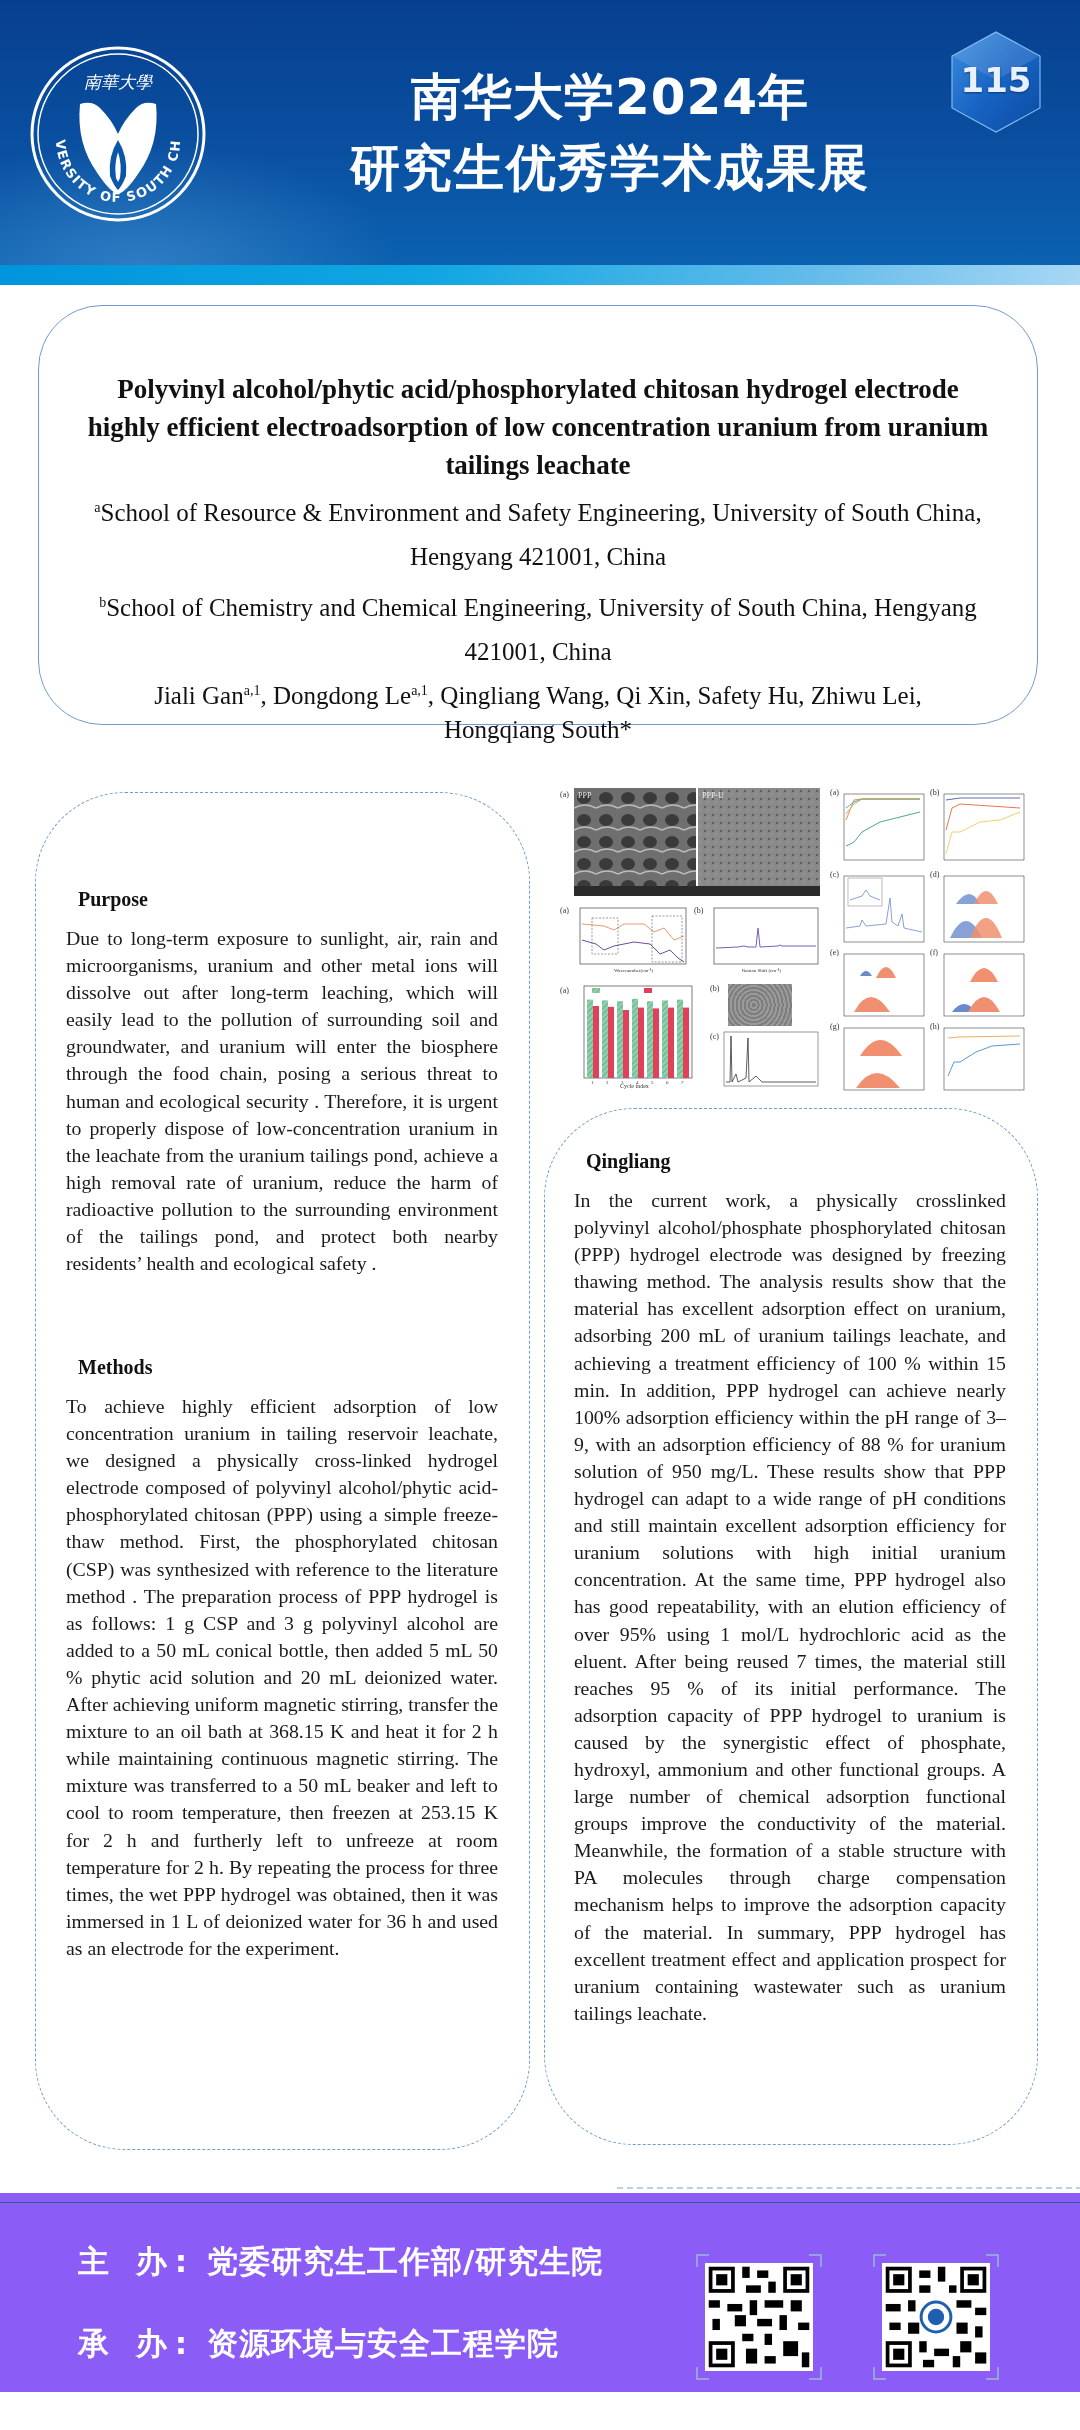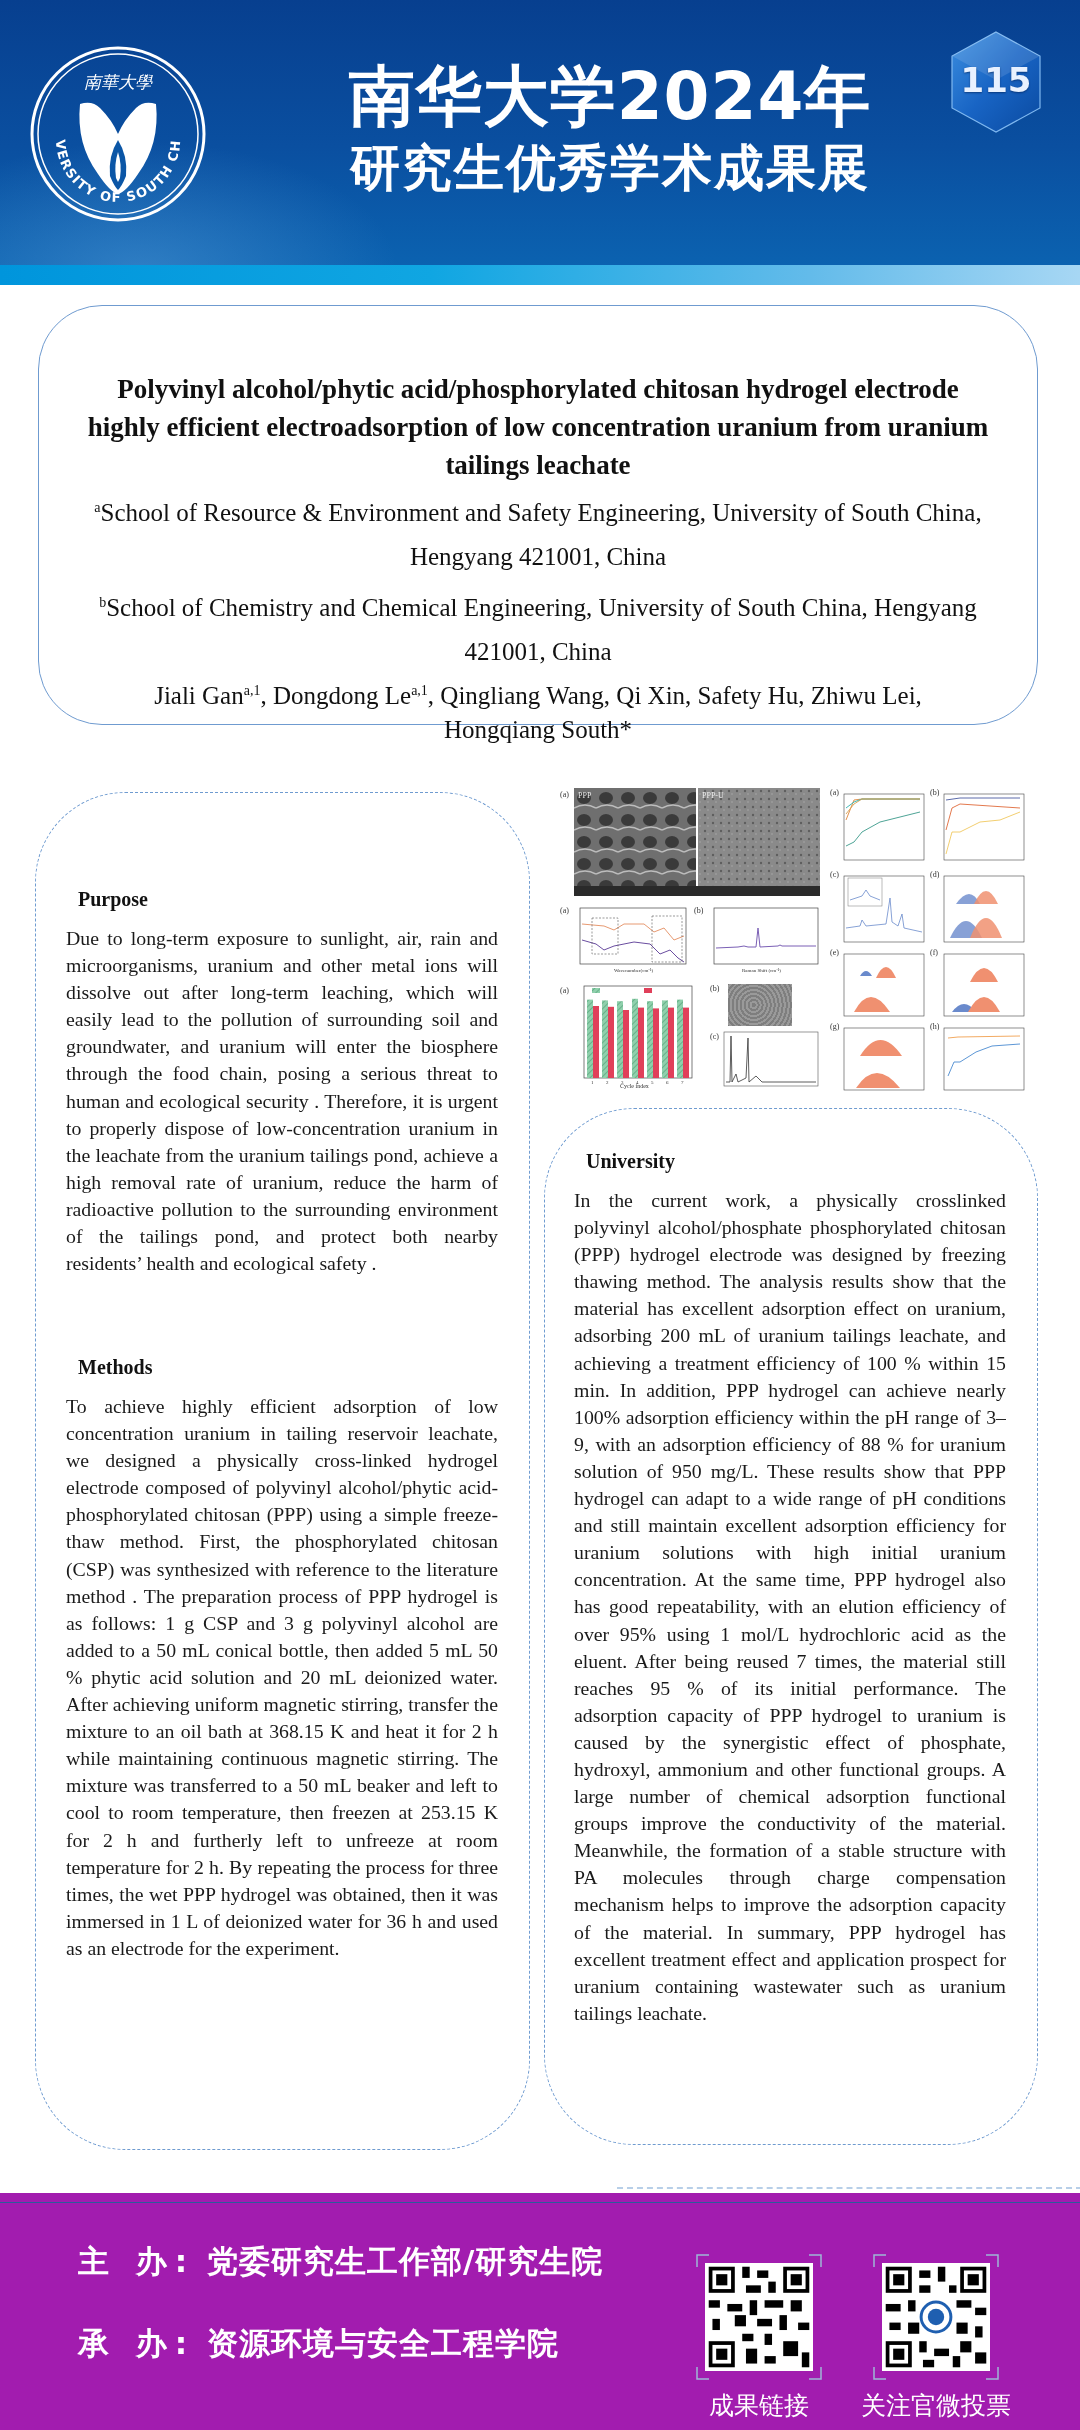--- a/index.html
+++ b/index.html
@@ -8,21 +8,21 @@
   
   .header { position:absolute; left:0; top:0; width:1080px; height:265px;
             background:linear-gradient(180deg,#073f8f 0%, #0a4fa0 55%, #0b62b0 100%); overflow:hidden; }
   .header::before { content:""; position:absolute; left:-120px; top:140px; width:520px; height:260px;
             background:radial-gradient(ellipse at center, rgba(90,160,220,.45) 0%, rgba(90,160,220,0) 70%); }
   .header-strip { position:absolute; left:0; top:265px; width:1080px; height:20px;
             background:linear-gradient(90deg,#0095dc 0%, #10a6e2 40%, #63bbea 75%, #a7d7f4 100%); }
   .logo { position:absolute; left:28px; top:44px; width:180px; height:180px; }
   .title-cn { position:absolute; left:250px; top:62px; width:720px; text-align:center; color:#fff;
             font-family:"DejaVu Sans", sans-serif; font-weight:bold; }
-  .title-cn .l1 { font-size:66px; line-height:70px; letter-spacing:1px; }
+  .title-cn .l1 { font-size:50px; line-height:70px; letter-spacing:1px; }
   .title-cn .l2 { font-size:50px; line-height:72px; letter-spacing:2px; }
   .badge { position:absolute; left:948px; top:30px; width:96px; height:104px; }
   .badge-num { position:absolute; left:0; top:30px; width:96px; text-align:center; color:#e8f1ff;
             font-family:"DejaVu Sans", sans-serif; font-weight:bold; font-size:34px; text-shadow:0 1px 2px rgba(0,30,80,.6); }
 
   
   .title-box { position:absolute; left:38px; top:305px; width:1000px; height:420px; box-sizing:border-box;
             border:1.6px solid #6f9bd0; border-radius:64px; text-align:center; }
   .paper-title { margin:64px 40px 0; font-family:"Liberation Serif", serif; font-weight:bold;
             font-size:27px; line-height:38px; color:#111; }
@@ -42,21 +42,21 @@
   #methods { left:66px; top:1342px; width:432px; }
   #conclusion { left:574px; top:1136px; width:432px; }
 
   
   .fig-area { position:absolute; left:560px; top:786px; width:470px; height:310px; }
   .panel { position:absolute; background:#fff; }
   .plab { position:absolute; font-size:8px; color:#333; font-family:"Liberation Serif", serif; }
 
   
   .footer-dash { position:absolute; left:617px; top:2187px; width:465px; height:0; border-top:2px dashed #b8cfe8; }
-  .footer { position:absolute; left:0; top:2193px; width:1080px; height:237px; background:#a21caf; }
+  .footer { position:absolute; left:0; top:2193px; width:1080px; height:199px; background:#8b5cf6; }
   .footer-line { position:absolute; left:0; top:9px; width:1080px; height:1px; background:#2c5c9a; }
   .org { position:absolute; left:78px; color:#fff; font-family:"DejaVu Sans", sans-serif; font-weight:bold;
             font-size:31px; letter-spacing:1px; }
   .org .lbl { letter-spacing:8px; }
   .qr-wrap { position:absolute; width:128px; height:128px; }
   .qr-frame { position:absolute; inset:0; }
   .qr { position:absolute; left:10px; top:10px; width:108px; height:108px; background:#fff; }
   .qr-cap { position:absolute; color:#fff; font-family:"DejaVu Sans", sans-serif; font-size:25px; text-align:center; width:190px; }
 </style>
 </head>
@@ -261,21 +261,21 @@
 
       <rect x="114" y="242" width="80" height="62" fill="none" stroke="#444" stroke-width="0.6"></rect>
       <polyline points="118,252 128,251 190,250" fill="none" stroke="#f0a050" stroke-width="0.9"></polyline>
       <polyline points="118,290 124,276 130,276 146,266 162,260 190,258" fill="none" stroke="#4a8ad0" stroke-width="0.9"></polyline>
     </svg>
   </div>
 </div>
 
 <div class="right-box"></div>
 <div class="section" id="conclusion">
-  <h3>University</h3>
+  <h3>Qingliang</h3>
   <p>In the current work, a physically crosslinked polyvinyl alcohol/phosphate phosphorylated chitosan (PPP) hydrogel electrode was designed by freezing thawing method. The analysis results show that the material has excellent adsorption effect on uranium, adsorbing 200 mL of uranium tailings leachate, and achieving a treatment efficiency of 100 % within 15 min. In addition, PPP hydrogel can achieve nearly 100% adsorption efficiency within the pH range of 3–9, with an adsorption efficiency of 88 % for uranium solution of 950 mg/L. These results show that PPP hydrogel can adapt to a wide range of pH conditions and still maintain excellent adsorption efficiency for uranium solutions with high initial uranium concentration. At the same time, PPP hydrogel also has good repeatability, with an elution efficiency of over 95% using 1 mol/L hydrochloric acid as the eluent. After being reused 7 times, the material still reaches 95 % of its initial performance. The adsorption capacity of PPP hydrogel to uranium is caused by the synergistic effect of phosphate, hydroxyl, ammonium and other functional groups. A large number of chemical adsorption functional groups improve the conductivity of the material. Meanwhile, the formation of a stable structure with PA molecules through charge compensation mechanism helps to improve the adsorption capacity of the material. In summary, PPP hydrogel has excellent treatment effect and application prospect for uranium containing wastewater such as uranium tailings leachate.</p>
 </div>
 
 <div class="footer-dash"></div>
 <div class="footer">
   <div class="footer-line"></div>
   <div class="org" style="top:48px;">
     <span class="lbl">主 办:</span>
     <span>党委研究生工作部/研究生院</span>
   </div>

